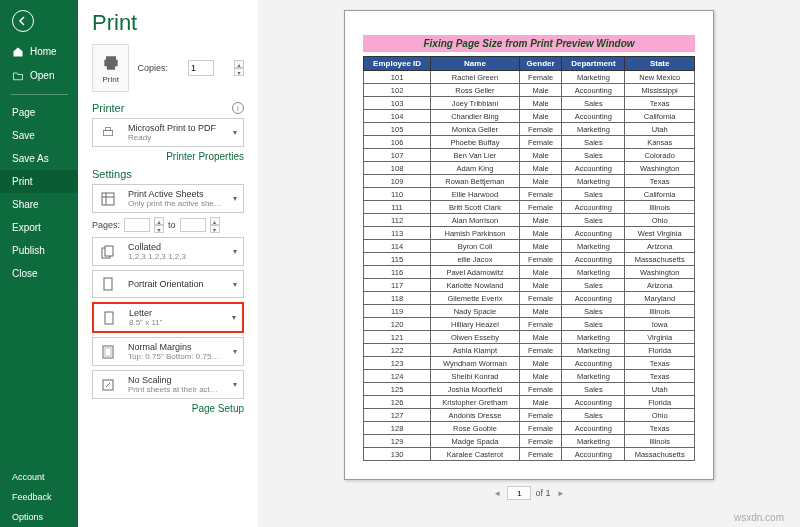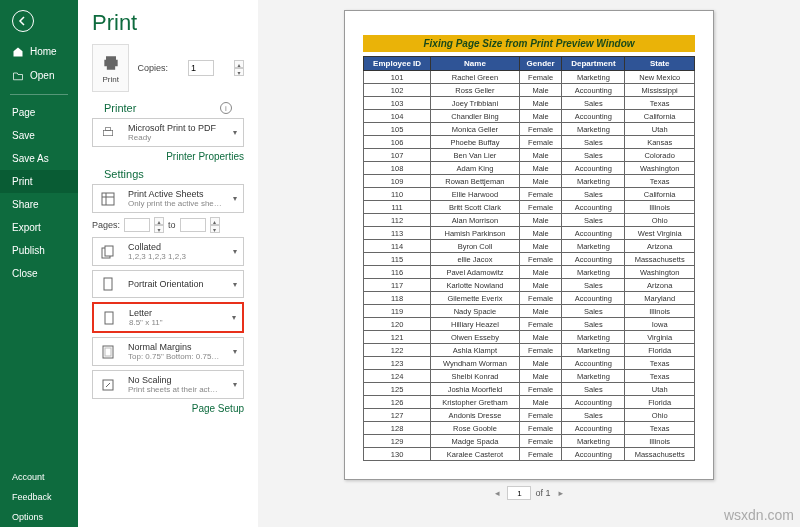--- a/index.html
+++ b/index.html
@@ -16,43 +16,43 @@
 .settings-col{width:180px;padding:10px 14px;background:#fff;overflow:hidden}
 .page-title{font-size:22px;font-weight:300;color:#0e6b3e;margin-bottom:8px}
 .print-box{display:flex;align-items:center;gap:8px;margin-bottom:10px}
 .print-btn{width:48px;height:48px;border:1px solid #ddd;display:flex;flex-direction:column;align-items:center;justify-content:center;gap:2px;cursor:pointer;background:#fafafa}
 .print-btn svg{width:20px;height:20px;fill:#666}
 .print-btn span{font-size:8px;color:#444}
 .copies-row{display:flex;align-items:center;gap:20px;font-size:9px;color:#444}
 .copies-row input{width:26px;height:16px;font-size:9px;text-align:left;padding:0 2px;border:1px solid #ccc}
 .spinner{display:flex;flex-direction:column}
 .spinner div{width:10px;height:8px;border:1px solid #ccc;background:#fafafa;display:flex;align-items:center;justify-content:center;font-size:6px;color:#666;cursor:pointer}
-.section-label{font-size:11px;color:#0e6b3e;margin:6px 12px 4px;display:flex;justify-content:space-between;align-items:center}
+.section-label{font-size:11px;color:#0e6b3e;margin:6px 0 4px;display:flex;justify-content:space-between;align-items:center}
 .section-label .info{width:12px;height:12px;border:1px solid #888;border-radius:50%;font-size:8px;display:flex;align-items:center;justify-content:center;color:#888}
 .dropdown{border:1px solid #ccc;background:#fff;padding:4px 6px;display:flex;align-items:center;gap:11px;margin-bottom:4px;cursor:pointer;position:relative}
 .dropdown.highlighted{border:2.5px solid #e8301a}
 .dd-icon{width:18px;height:18px;flex-shrink:0;display:flex;align-items:center;justify-content:center}
 .dd-icon svg{width:16px;height:16px;fill:#666;stroke:#666}
 .dd-text{flex:1;overflow:hidden}
 .dd-title{font-size:9px;color:#333;white-space:nowrap;overflow:hidden;text-overflow:ellipsis}
 .dd-sub{font-size:8px;color:#888;white-space:nowrap;overflow:hidden;text-overflow:ellipsis}
 .dd-arrow{font-size:8px;color:#666}
 .link-row{text-align:right;font-size:10px;color:#0e6b3e;margin-bottom:4px;cursor:pointer}
 .pages-row{display:flex;align-items:center;gap:4px;font-size:9px;color:#444;margin-bottom:4px}
 .pages-row input{width:26px;height:14px;border:1px solid #ccc;font-size:8px}
 .preview-col{flex:1;display:flex;flex-direction:column;align-items:center;padding:10px;background:#f3f3f3}
 .preview-page{background:#fff;border:1px solid #999;box-shadow:1px 1px 3px rgba(0,0,0,.2);width:370px;height:470px;padding:24px 18px}
-.preview-title{background:#eab308;color:#1a4a1a;font-style:italic;font-weight:bold;text-align:center;padding:3px;font-size:10px;margin-bottom:4px}
+.preview-title{background:#f9a8d4;color:#1a4a1a;font-style:italic;font-weight:bold;text-align:center;padding:3px;font-size:10px;margin-bottom:4px}
 table.preview-table{width:100%;border-collapse:collapse;font-size:7.5px}
 table.preview-table th{background:#2f5496;color:#fff;padding:2px 3px;font-weight:bold;border:1px solid #333;font-size:8px}
 table.preview-table td{border:1px solid #666;padding:1.5px 3px;text-align:center;color:#333}
 .page-nav{display:flex;align-items:center;gap:4px;margin-top:6px;font-size:9px;color:#555}
 .page-nav .nav-btn{cursor:pointer;color:#888;padding:0 4px}
 .page-nav input{width:24px;height:14px;border:1px solid #ccc;text-align:center;font-size:8px}
-.watermark{position:fixed;bottom:4px;right:6px;font-size:14px;color:#aaa}
+.watermark{position:fixed;bottom:4px;right:16px;font-size:10px;color:#aaa}
 </style>
 </head>
 <body>
 
 <div class="sidebar">
   <div class="back-arrow">
       <svg viewBox="0 0 10 10">
         <path d="M6 1L2 5l4 4" stroke="#fff" stroke-width="1.5" fill="none"></path>
       </svg>
     </div>

